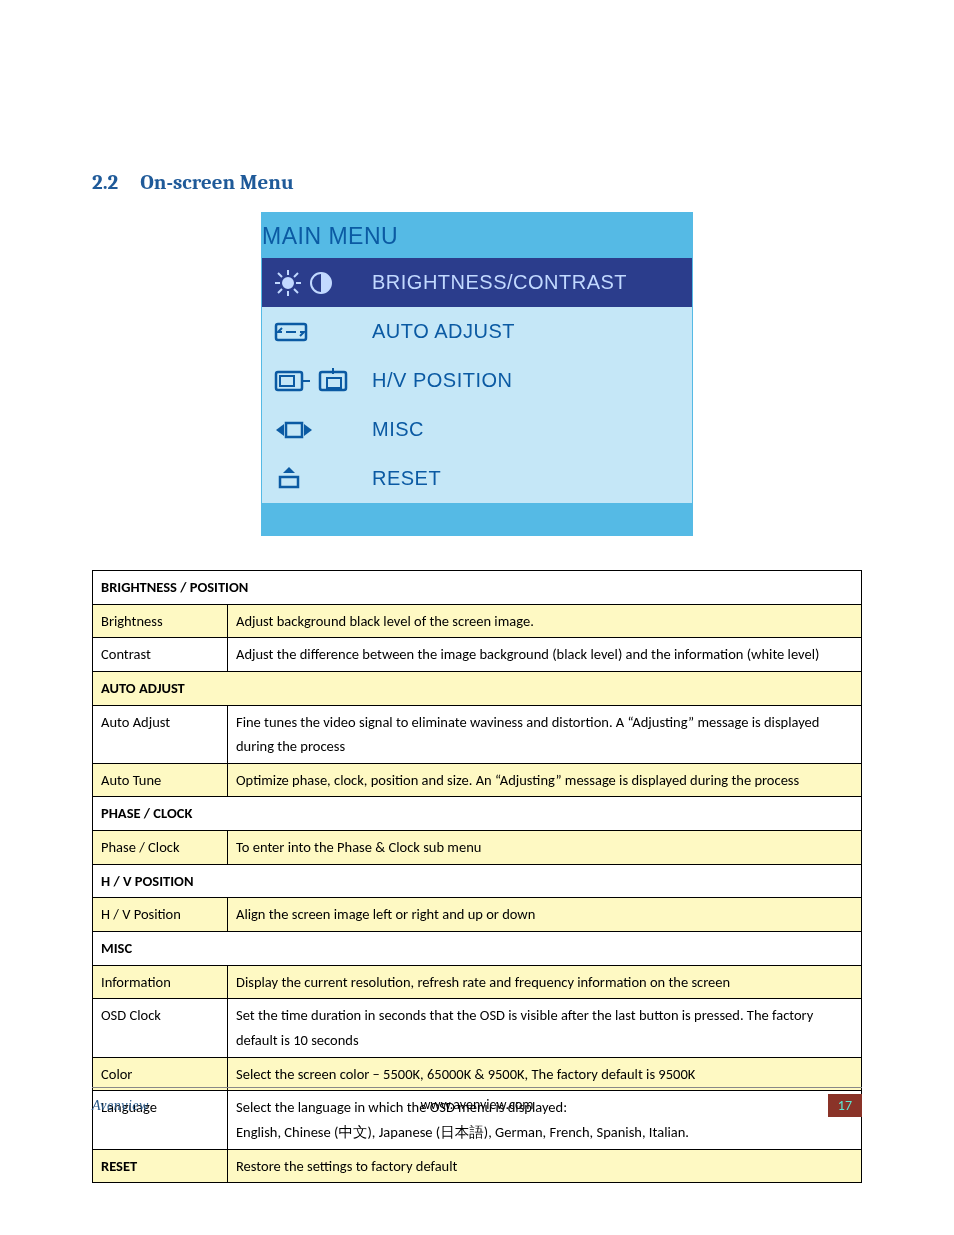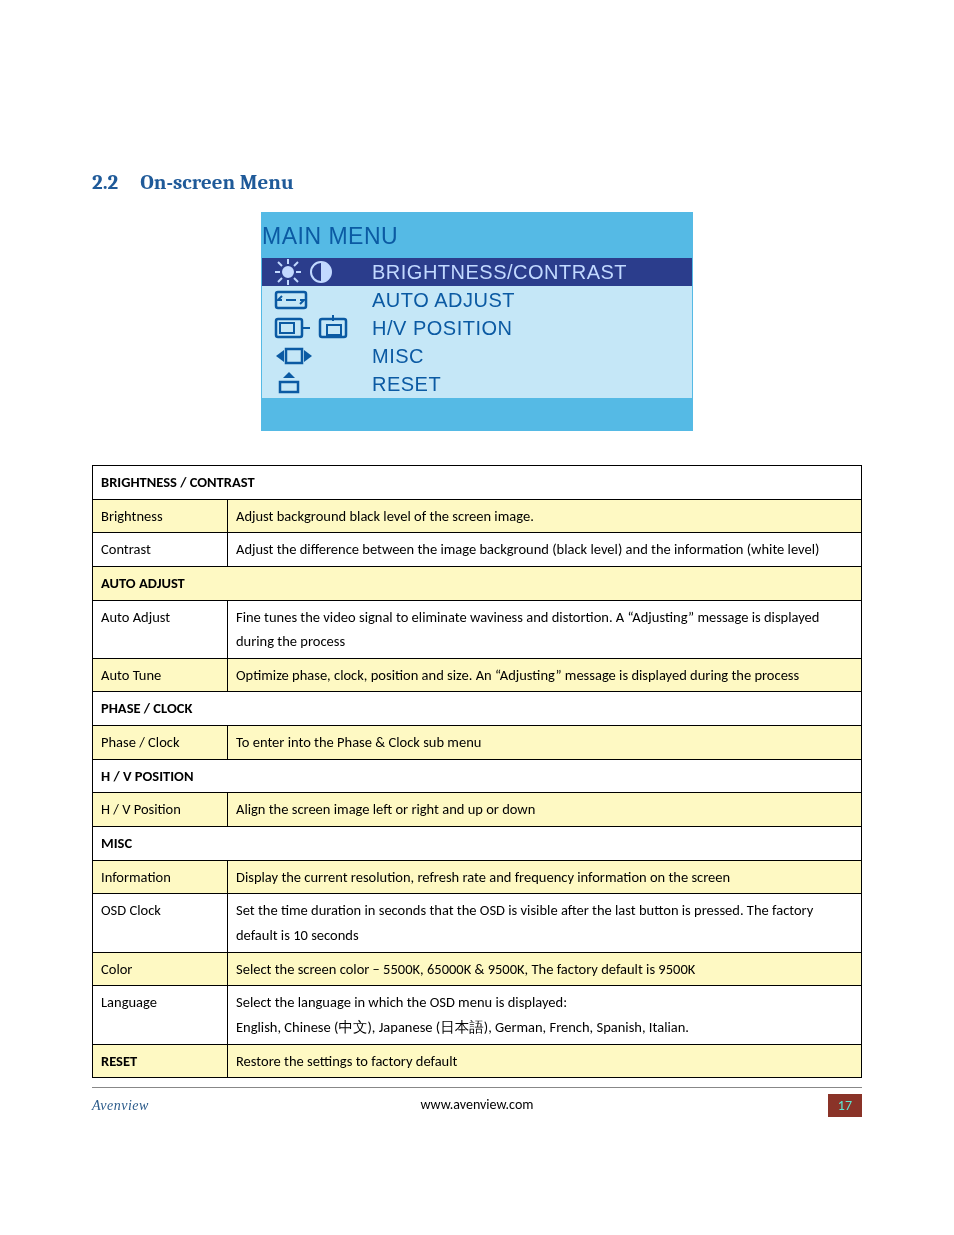--- a/index.html
+++ b/index.html
@@ -38,21 +38,21 @@
   .osd-title {
     text-align: left;
     color: #0b5aa3;
     font-size: 23px;
     letter-spacing: 0.5px;
     padding: 10px 0 8px 0;
   }
   .osd-row {
     display: flex;
     align-items: center;
-    height: 28px;
+    height: 49px;
     padding-left: 12px;
     text-align: center;
   }
   .osd-selected {
     background: #2b3d8c;
     color: #c2d9ff;
   }
   .osd-normal {
     background: #c5e7f7;
     color: #0b5aa3;
@@ -214,21 +214,21 @@
       </span>
       <span class="osd-label">RESET</span>
     </div>
 
     <div class="osd-footer"></div>
   </div>
 
   <table class="settings">
     <tbody id="settings-body">
         <tr class="section-hdr">
-          <td colspan="2">BRIGHTNESS / CONTRAST</td>
+          <td colspan="2">BRIGHTNESS / POSITION</td>
         </tr>
         <tr class="shaded">
           <td class="col-label">Brightness</td>
           <td>Adjust background black level of the screen image.</td>
         </tr>
         <tr>
           <td class="col-label">Contrast</td>
           <td>Adjust the difference between the image background (black level) and the information (white level)</td>
         </tr>
         <tr class="section-hdr shaded">

